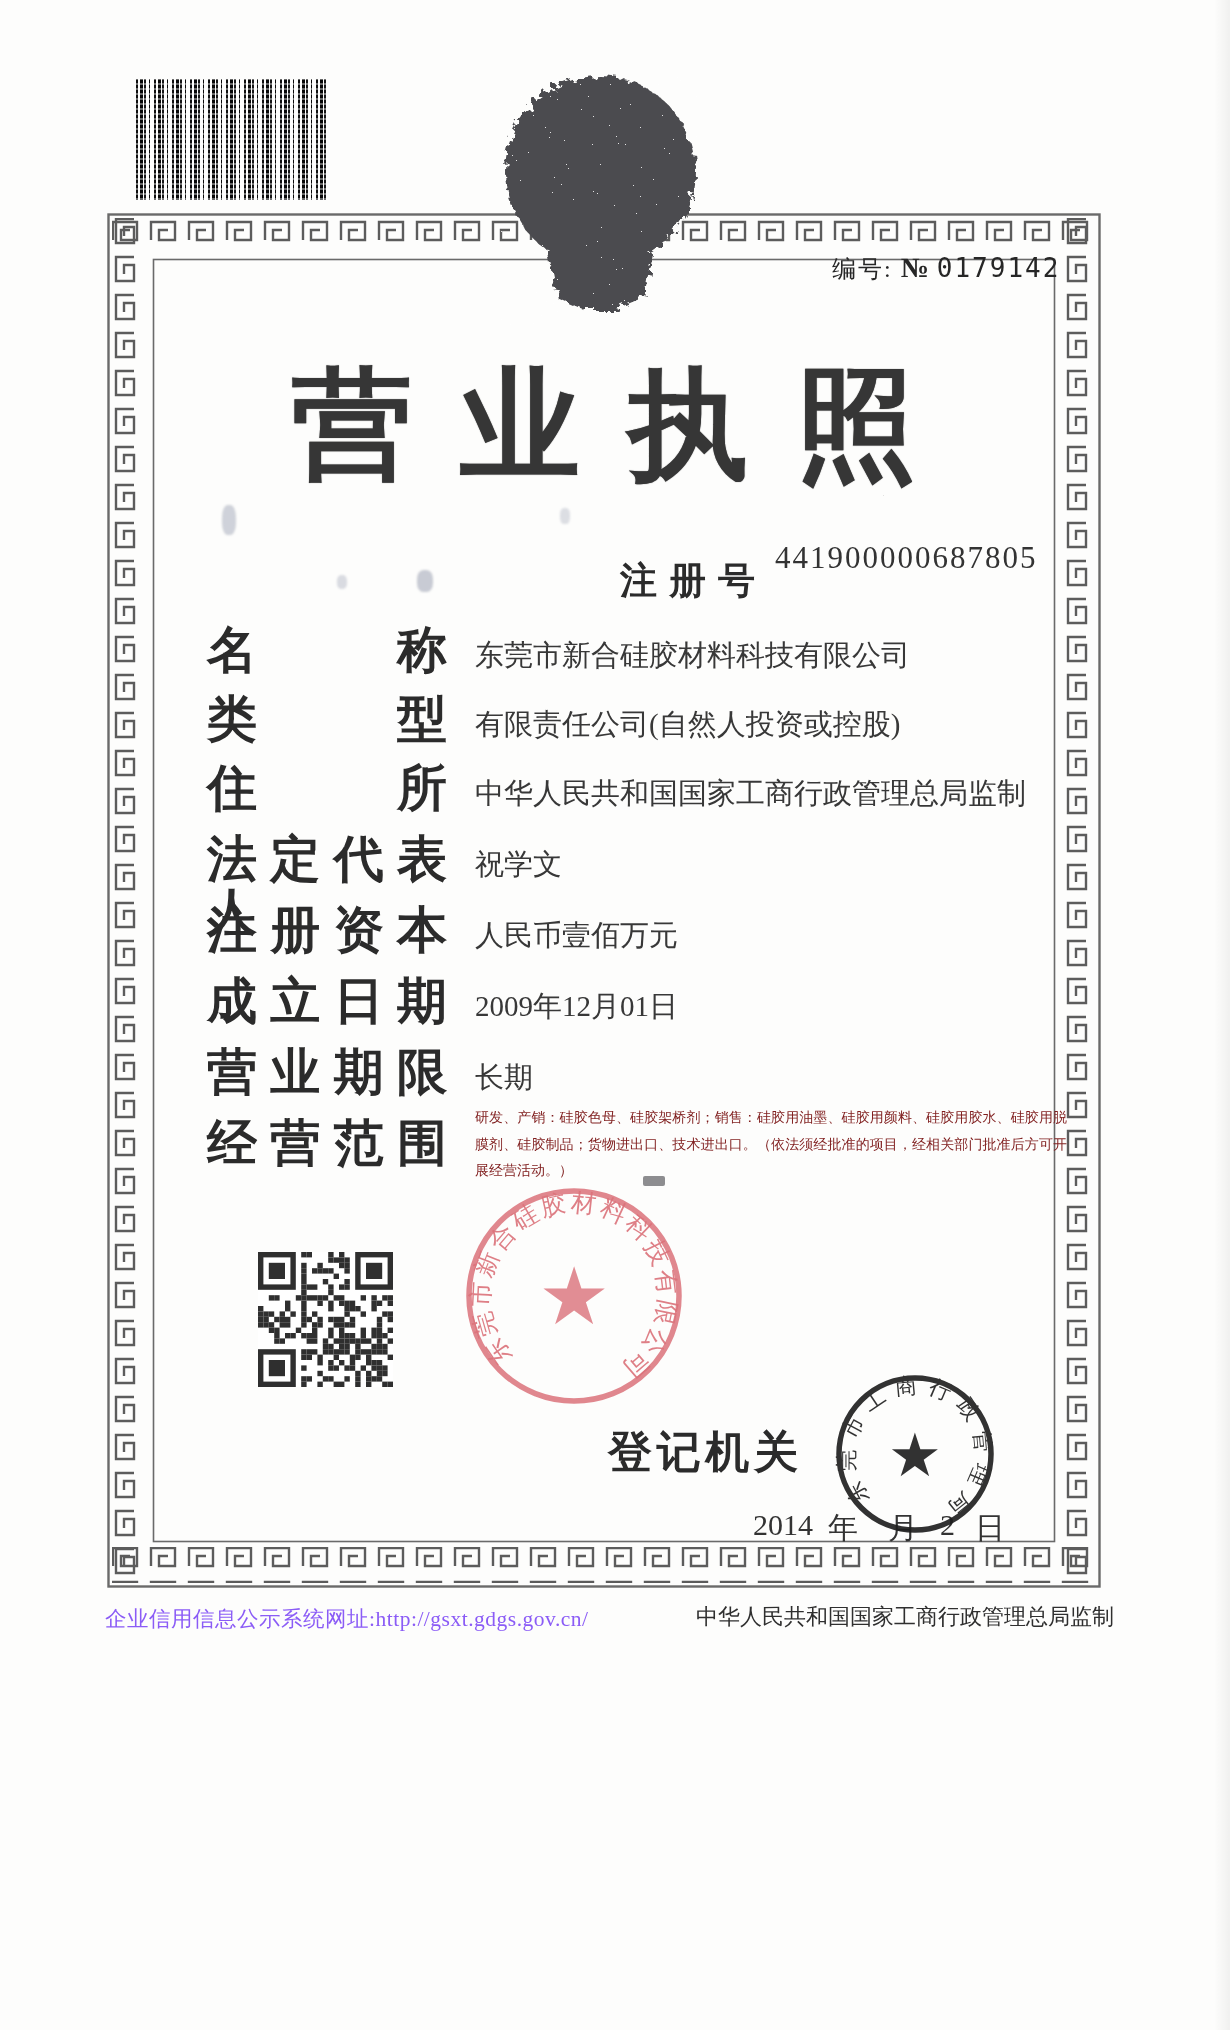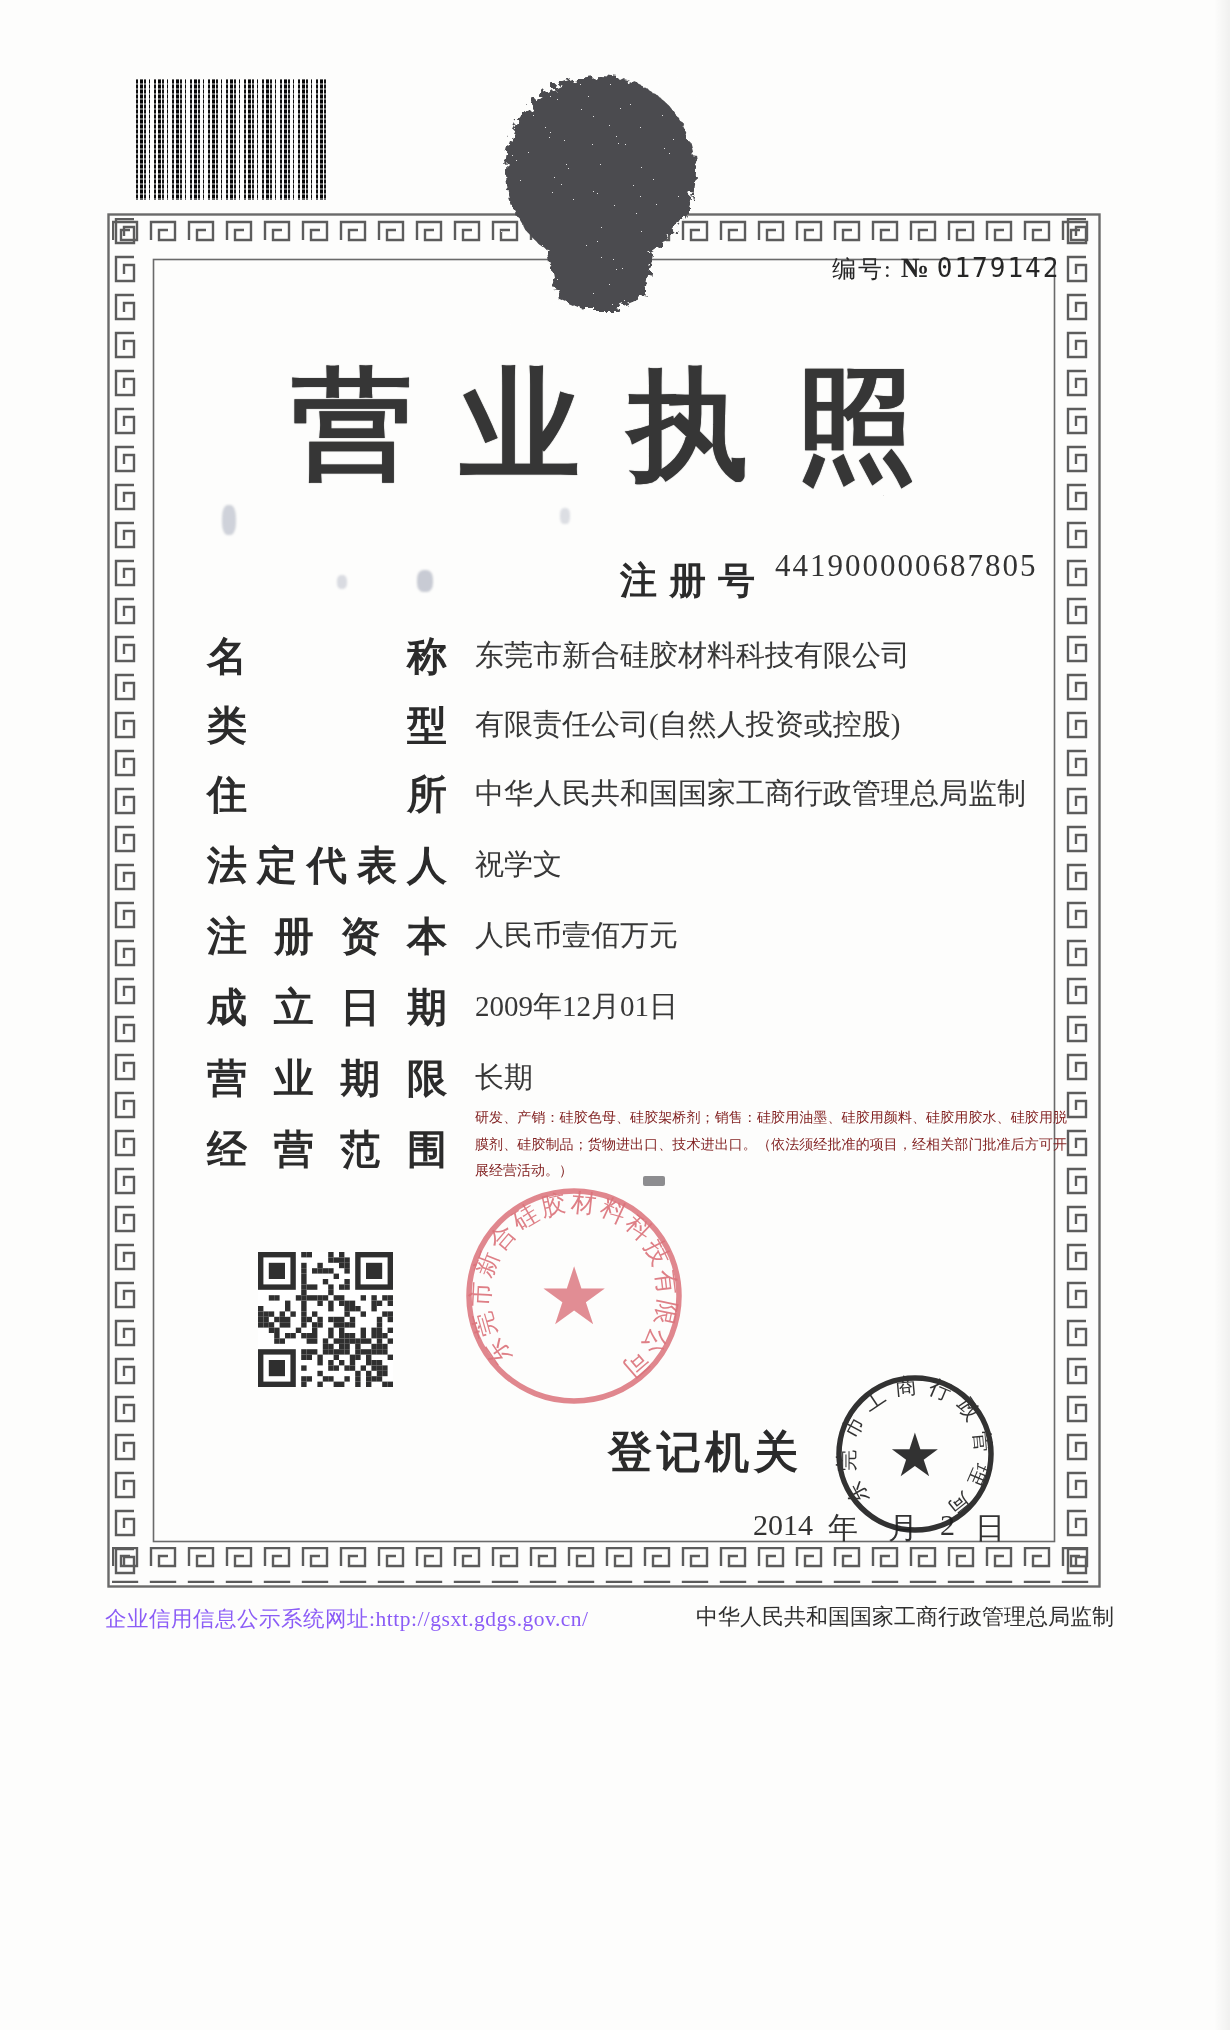--- a/index.html
+++ b/index.html
@@ -22,24 +22,24 @@
   .serial .digits{font-family:"DejaVu Sans Mono","Liberation Mono",monospace;font-size:26px;letter-spacing:2px;}
   
   .title{position:absolute;left:107px;top:345px;width:994px;z-index:2;text-align:center;
     font-family:"Liberation Sans","DejaVu Sans",sans-serif;font-weight:900;font-size:120px;
     letter-spacing:48px;padding-left:48px;box-sizing:border-box;color:#363636;
     text-shadow:0 0 1px #555;filter:blur(.3px);}
   
   .regrow{position:absolute;left:0;top:532px;width:1230px;z-index:2;}
   .reg-label{position:absolute;left:620px;top:0;width:135px;font-size:37px;font-weight:600;color:#2b2b2b;
     text-align:justify;text-align-last:justify;margin-top:24px;}
-  .reg-value{position:absolute;left:775px;top:16px;font-size:31px;letter-spacing:2px;color:#333;}
+  .reg-value{position:absolute;left:775px;top:8px;font-size:31px;letter-spacing:2px;color:#333;}
   
   .row{position:absolute;left:0;width:1230px;z-index:2;}
-  .flabel{position:absolute;left:207px;top:16px;width:240px;font-size:40px;font-weight:600;color:#2b2b2b;
+  .flabel{position:absolute;left:207px;top:4px;width:240px;font-size:50px;font-weight:600;color:#2b2b2b;
     text-align:justify;text-align-last:justify;line-height:1.05;}
   .fvalue{position:absolute;left:475px;top:17px;width:592px;font-size:29px;color:#383838;line-height:1.25;}
   .fvalue.small{top:-8px;font-size:14px;line-height:26.5px;text-align:justify;color:#7f1d1d;font-family:Liberation Serif, serif;}
   
   .registry-label{position:absolute;left:608px;top:1423px;width:190px;z-index:2;font-size:44px;font-weight:700;
     color:#2b2b2b;text-align:justify;text-align-last:justify;}
   .date-line{position:absolute;left:0;top:1490px;width:1230px;z-index:2;font-size:30px;color:#333;}
   .date-line span{position:absolute;top:18px;}
   
   .seal-red{position:absolute;left:454px;top:1176px;z-index:4;opacity:.82;filter:blur(.35px);}

